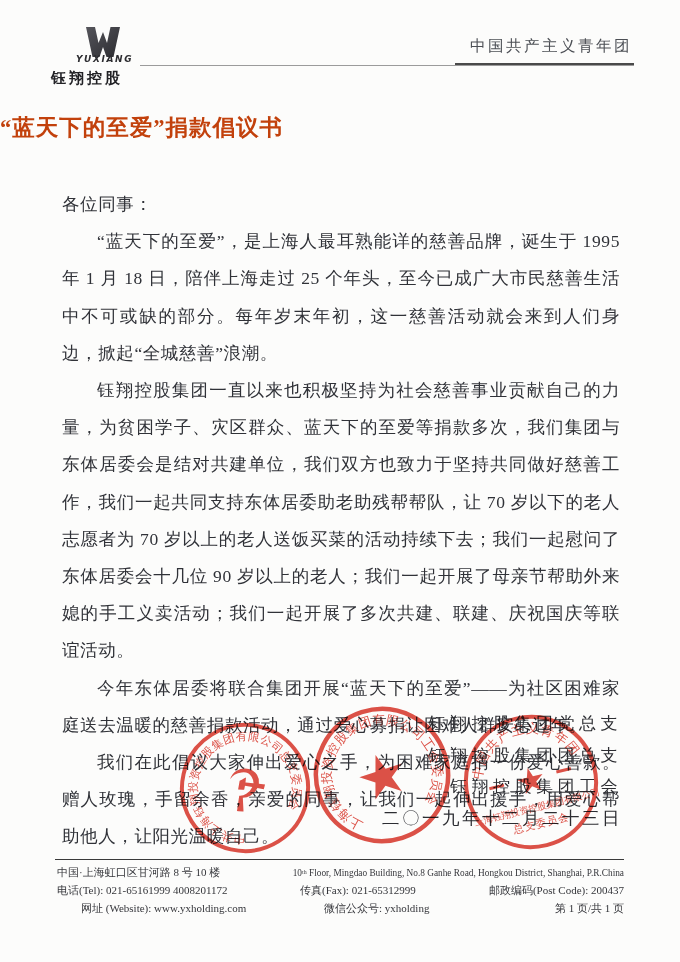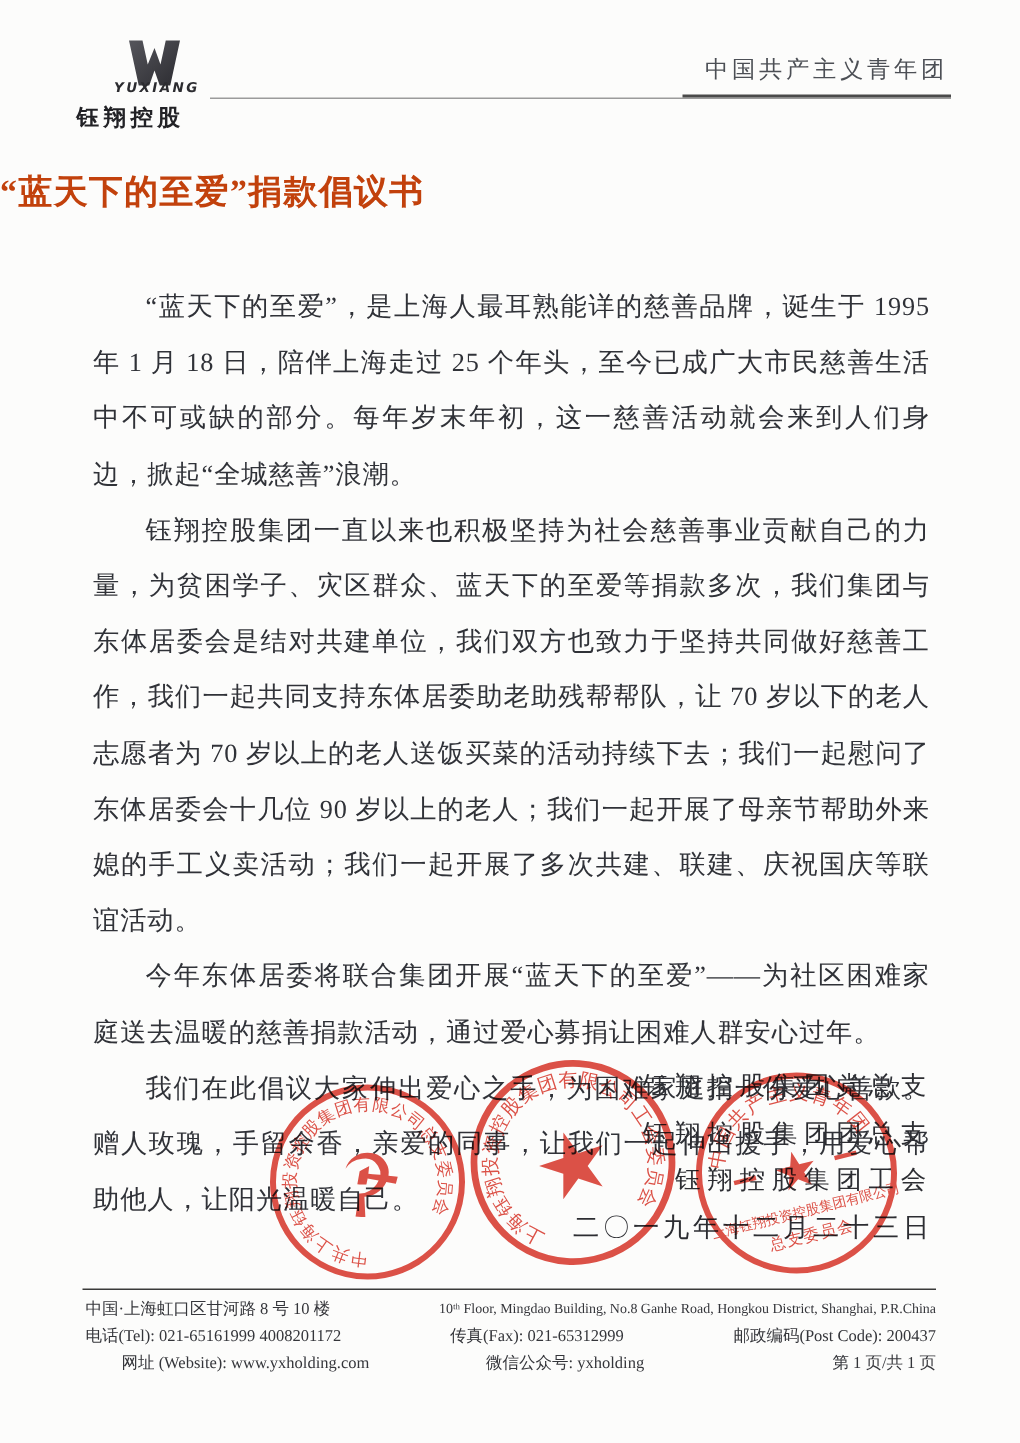--- a/index.html
+++ b/index.html
@@ -59,20 +59,21 @@
 </svg>
 <div class="abs brand-name">YUXIANG</div>
 <div class="abs rule-thin"></div>
 <div class="abs rule-dark"></div>
 <div class="abs brand-cn">钰翔控股</div>
 <div class="abs tagline">中国共产主义青年团</div>
 
 <div class="abs doc-title">“蓝天下的至爱”捐款倡议书</div>
 
 <div class="abs body-block">
+  <p class="greeting">各位同事：</p>
   <p>“蓝天下的至爱”，是上海人最耳熟能详的慈善品牌，诞生于 1995 年 1 月 18 日，陪伴上海走过 25 个年头，至今已成广大市民慈善生活中不可或缺的部分。每年岁末年初，这一慈善活动就会来到人们身边，掀起“全城慈善”浪潮。</p>
   <p>钰翔控股集团一直以来也积极坚持为社会慈善事业贡献自己的力量，为贫困学子、灾区群众、蓝天下的至爱等捐款多次，我们集团与东体居委会是结对共建单位，我们双方也致力于坚持共同做好慈善工作，我们一起共同支持东体居委助老助残帮帮队，让 70 岁以下的老人志愿者为 70 岁以上的老人送饭买菜的活动持续下去；我们一起慰问了东体居委会十几位 90 岁以上的老人；我们一起开展了母亲节帮助外来媳的手工义卖活动；我们一起开展了多次共建、联建、庆祝国庆等联谊活动。</p>
   <p>今年东体居委将联合集团开展“蓝天下的至爱”——为社区困难家庭送去温暖的慈善捐款活动，通过爱心募捐让困难人群安心过年。</p>
   <p>我们在此倡议大家伸出爱心之手，为困难家庭捐一份爱心善款。赠人玫瑰，手留余香，亲爱的同事，让我们一起伸出援手，用爱心帮助他人，让阳光温暖自己。</p>
 </div>
 
 <div class="abs sig-block">
   <div class="sig-line">钰翔控股集团党总支</div>
   <div class="sig-line">钰翔控股集团团总支</div>
   <div class="sig-line">钰翔控股集团工会</div>

